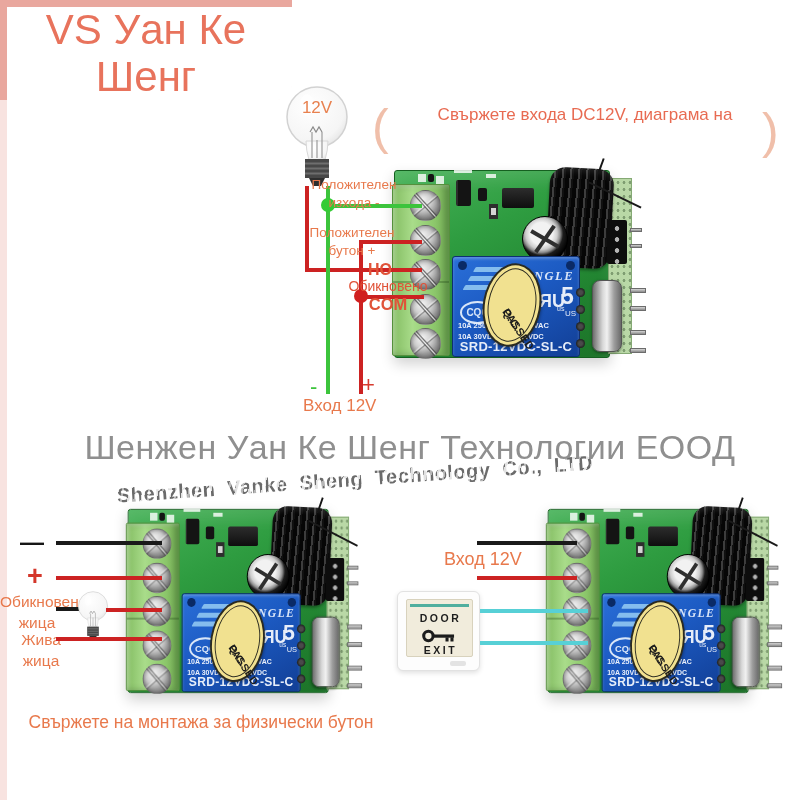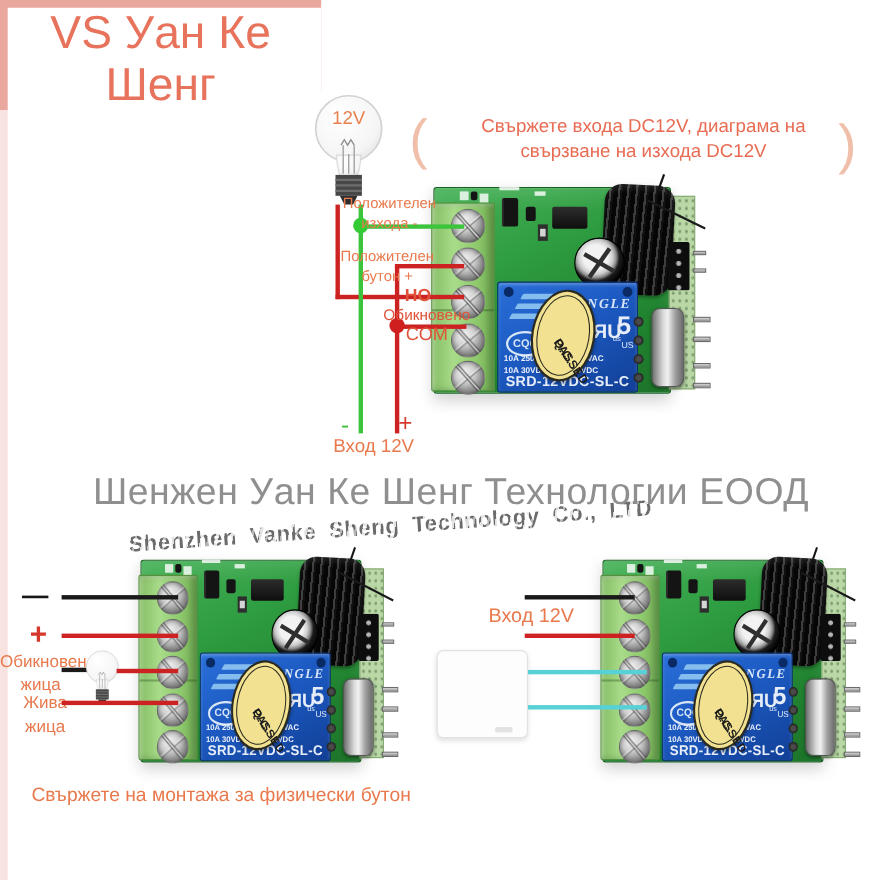--- a/index.html
+++ b/index.html
@@ -343,21 +343,20 @@
     <div class="pin" style="top:184px"></div>
   </div>
 </div>
 
   <div class="watermark">Shenzhen Vanke Sheng Technology Co., LTD</div>
   <div class="company-title">Шенжен Уан Ке Шенг Технологии ЕООД</div>
 
   <div class="paren l">(</div>
   <div class="heading">
     <span style="position:static">Свържете входа DC12V, диаграма на</span><br>
-    <span style="position:static">свързване на изхода DC12V</span>
   </div>
   <div class="paren r">)</div>
 
   <svg style="left:282px;top:80px" width="70" height="108">
       <use href="#bulbsym"></use>
     </svg>
   <div class="bulb-label" style="left:294px;top:98px;width:46px">12V</div>
 
   <div class="wire v" style="left:305px;top:186px;height:86px;background:var(--wire_red)"></div>
   <div class="wire" style="left:305px;top:268px;width:117px"></div>
@@ -371,21 +370,21 @@
 
   <div class="lbl" style="left:296px;top:176px;width:116px;font-size:13.5px">
     <span style="position:static">Положителен</span><br><span style="position:static">изхода -</span>
   </div>
   <div class="lbl" style="left:296px;top:224px;width:112px;font-size:13.5px">
     <span style="position:static">Положителен</span><br><span style="position:static">бутон +</span>
   </div>
   <div class="lbl" style="left:368px;top:259px;font-size:16px;color:var(--label_red);font-weight:bold">НО</div>
   <div class="lbl" style="left:338px;top:278px;width:100px;color:var(--label_red);font-size:14px;line-height:1.2">
     <span style="position:static">Обикновено</span><br>
-    <span style="position:static;font-size:16.5px;font-weight:normal">COM</span>
+    <span style="position:static;font-size:16.5px;font-weight:bold">COM</span>
   </div>
   <div class="lbl" style="left:310px;top:372px;font-size:22px;color:var(--wire_green)">-</div>
   <div class="lbl" style="left:362px;top:370px;font-size:22px;color:#d63b2f">+</div>
   <div class="lbl" style="left:303px;top:395px;font-size:17px">Вход 12V</div>
 
   <div class="lbl" style="left:20px;top:526px;font-size:24px;font-weight:bold;color:#161616">—</div>
   <div class="wire" style="left:56px;top:541px;width:106px;height:3.5px;background:var(--wire_black)"></div>
   <div class="lbl" style="left:27px;top:558px;font-size:27px;font-weight:bold;color:#d4372b">+</div>
   <div class="wire" style="left:56px;top:576px;width:106px;height:3.5px"></div>
   <div class="lbl" style="left:0;top:592px;width:74px;font-size:15.5px">
@@ -399,18 +398,29 @@
   <div class="lbl" style="left:10px;top:630px;width:62px;font-size:15.5px">
     <span style="position:static">Жива</span><br><span style="position:static">жица</span>
   </div>
   <div class="wire" style="left:56px;top:637px;width:106px;height:3.5px"></div>
   <div class="caption bl">Свържете на монтажа за физически бутон</div>
 
   <div class="wire" style="left:477px;top:541px;width:100px;height:3.5px;background:var(--wire_black)"></div>
   <div class="lbl" style="left:444px;top:547px;font-size:18px">Вход 12V</div>
   <div class="wire" style="left:477px;top:576px;width:100px;height:3.5px"></div>
   <div class="doorbtn">
+    <div class="door-inner">
+      <div class="door-line"></div>
+      <div class="door-word t">DOOR</div>
+      <svg class="door-key" width="40" height="18" viewBox="0 0 44 20">
+        <circle cx="8" cy="10" r="5.2" fill="none" stroke="#1c1c1c" stroke-width="3.4"></circle>
+        <rect x="13.5" y="8.3" width="23" height="3.6" fill="#1c1c1c"></rect>
+        <rect x="27" y="11.5" width="3.4" height="4.6" fill="#1c1c1c"></rect>
+        <rect x="32.5" y="11.5" width="3.4" height="4.6" fill="#1c1c1c"></rect>
+      </svg>
+      <div class="door-word b">EXIT</div>
+    </div>
     <div class="door-logo"></div>
   </div>
   <div class="wire" style="left:480px;top:609px;width:108px;background:var(--wire_cyan)"></div>
   <div class="wire" style="left:480px;top:641px;width:108px;background:var(--wire_cyan)"></div>
 
 </div>
 
 </body></html>

